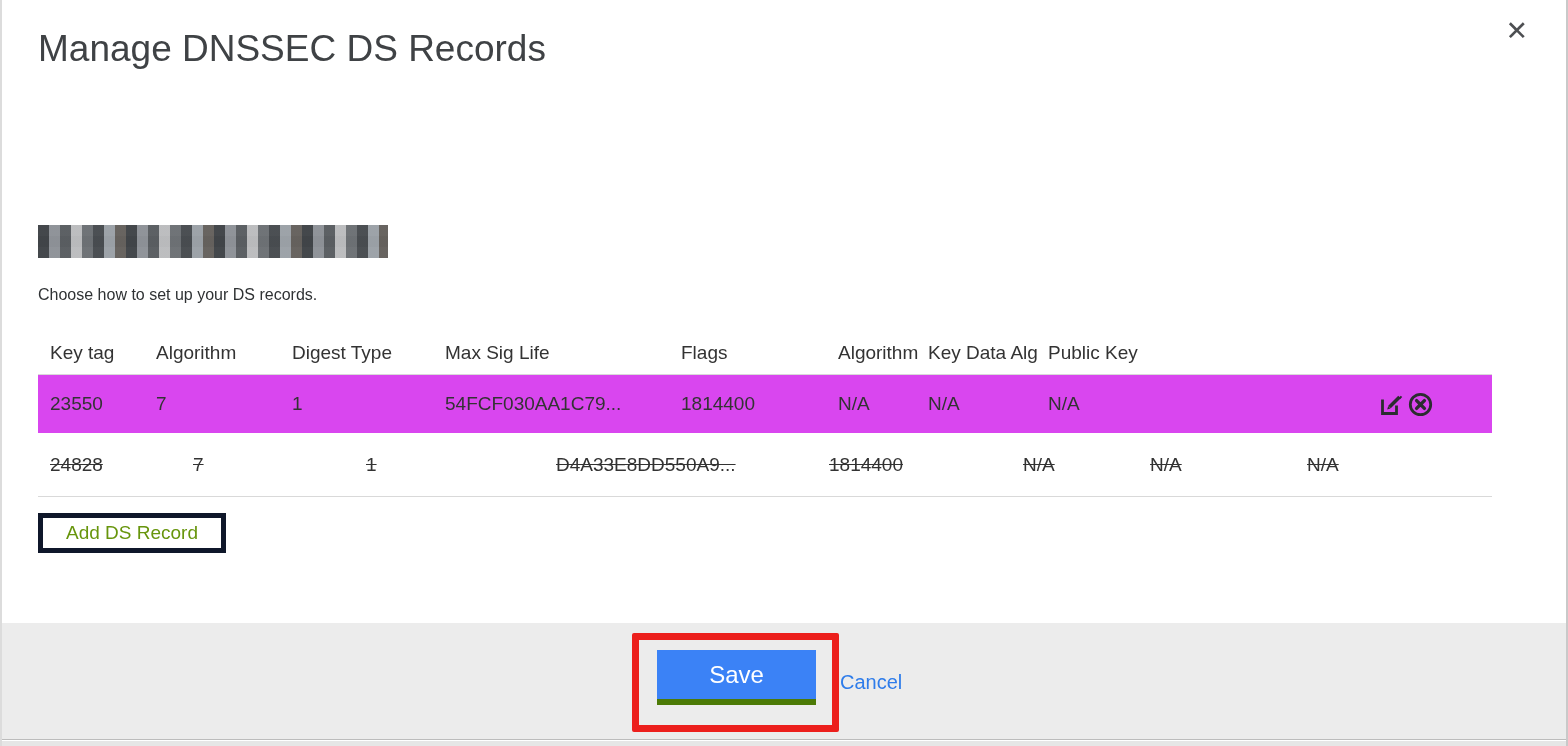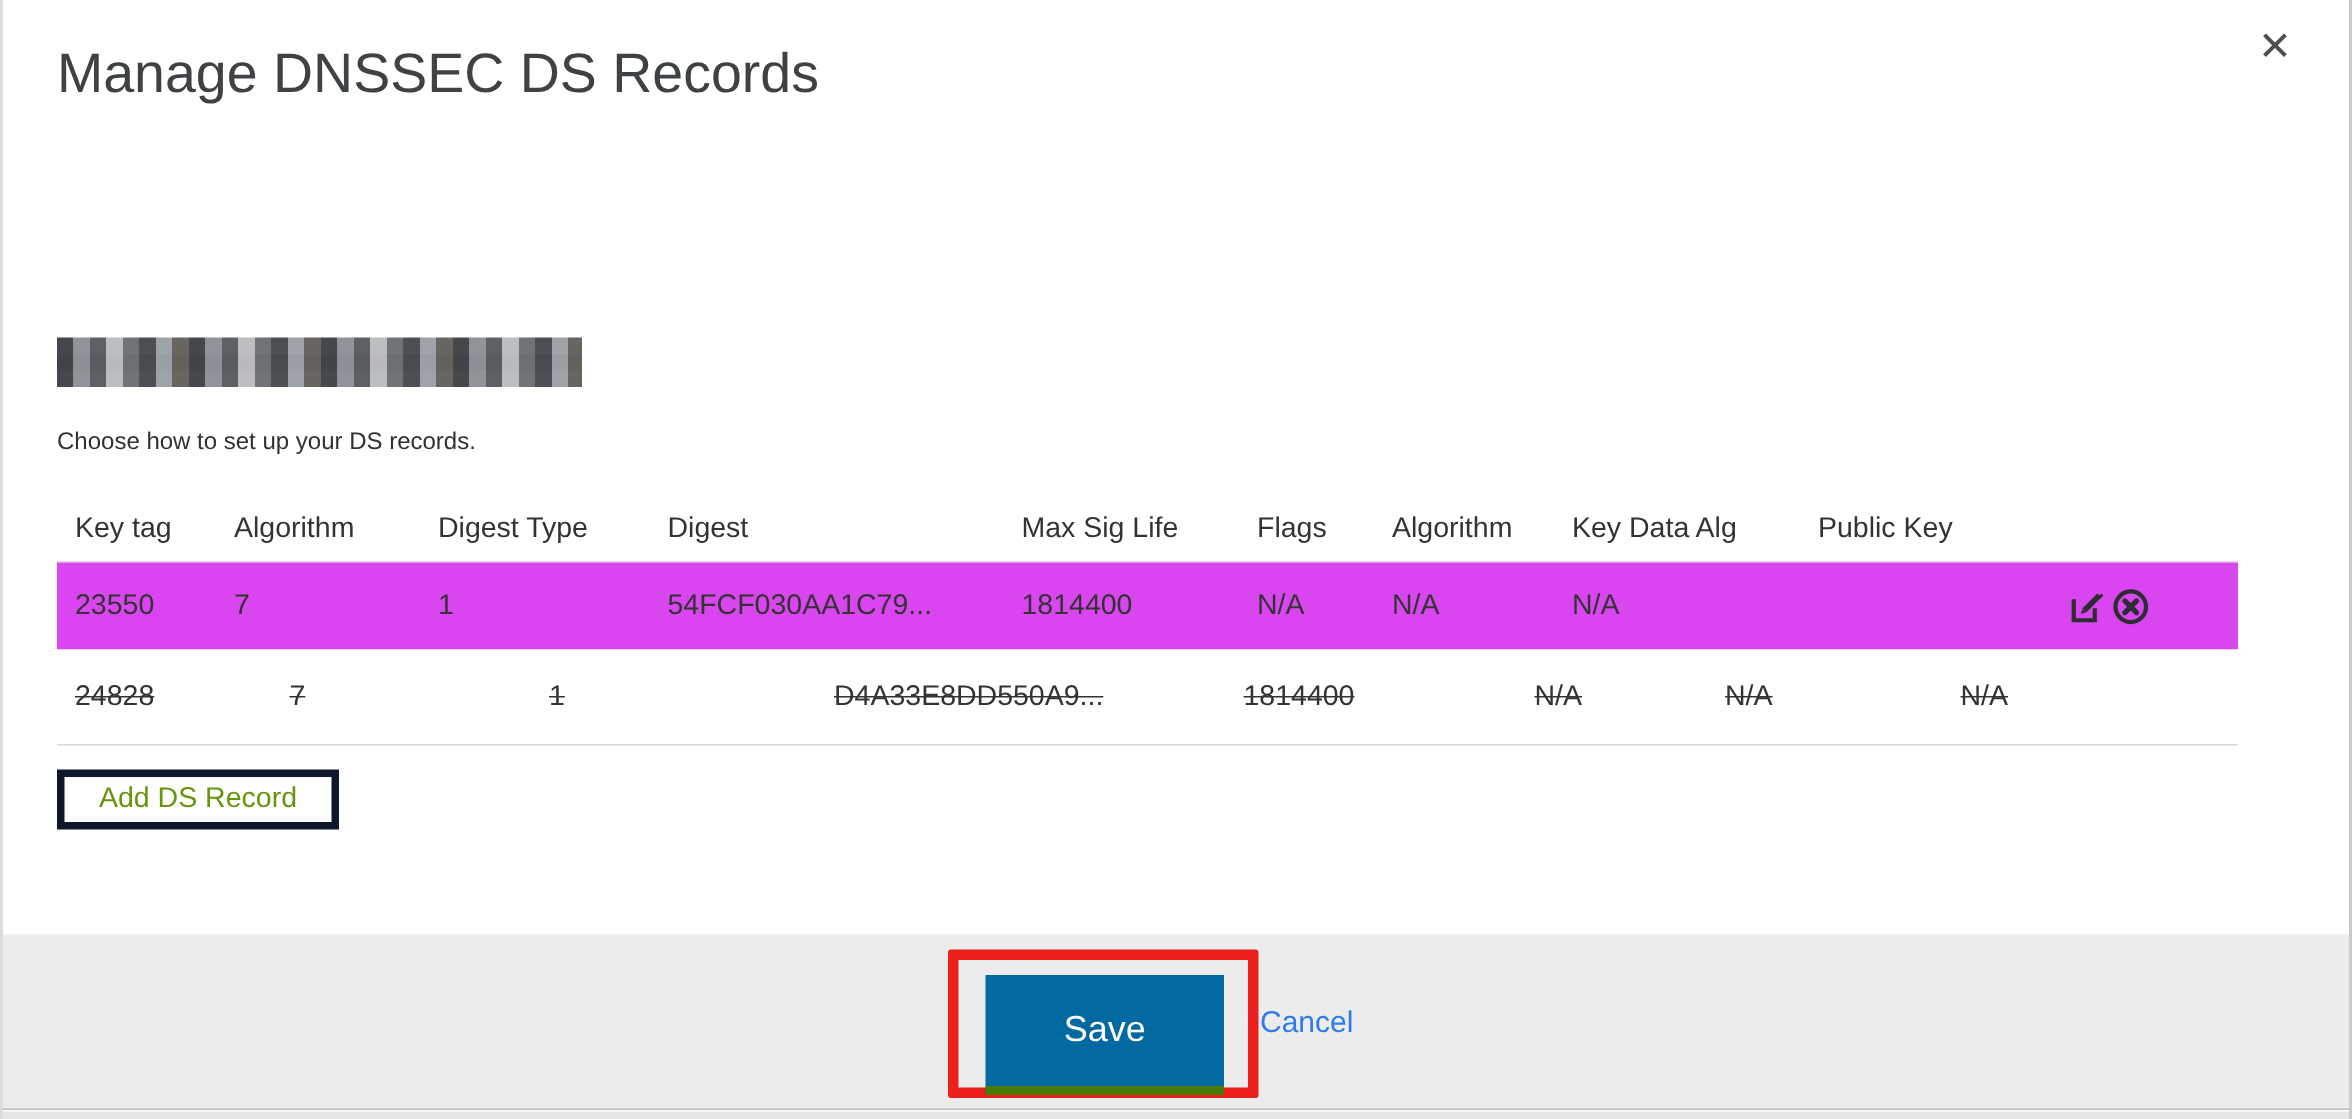--- a/index.html
+++ b/index.html
@@ -70,22 +70,22 @@
     background:#ececec; border-bottom:1px solid #bcbcbc;
   }
   .window-bottom-strip {
     position:absolute; left:0; top:741px; width:100%; height:5px; background:#e6e6e6;
   }
   .annotation-rect {
     position:absolute; left:630px; top:10px; width:207px; height:99px;
     border:7px solid #ec1f1c; border-radius:2px; pointer-events:none;
   }
   .save-btn {
-    position:absolute; left:655px; top:27px; width:159px; height:80px;
-    background:#0369a1; border:none; border-bottom:6px solid #4c7a06;
+    position:absolute; left:655px; top:27px; width:159px; height:55px;
+    background:#3b82f6; border:none; border-bottom:6px solid #4c7a06;
     color:#fff; font-size:24px; font-family:inherit;
     display:flex; align-items:center; justify-content:center; cursor:pointer;
   }
   .cancel-link {
     position:absolute; left:838px; top:27px; height:64px;
     display:flex; align-items:center; font-size:20px;
   }
 </style>
 </head>
 <body>
@@ -99,21 +99,20 @@
   <div class="redacted-domain"></div>
 
   <div class="instruction">Choose how to set up your DS records.</div>
 
   <div class="ds-table">
 
     <div class="tr thead">
       <div>Key tag</div>
       <div>Algorithm</div>
       <div>Digest Type</div>
-      <div>Digest</div>
       <div>Max Sig Life</div>
       <div>Flags</div>
       <div>Algorithm</div>
       <div>Key Data Alg</div>
       <div>Public Key</div>
       <div></div>
     </div>
 
     <div class="tr row-active">
       <div class="cell">23550</div>

